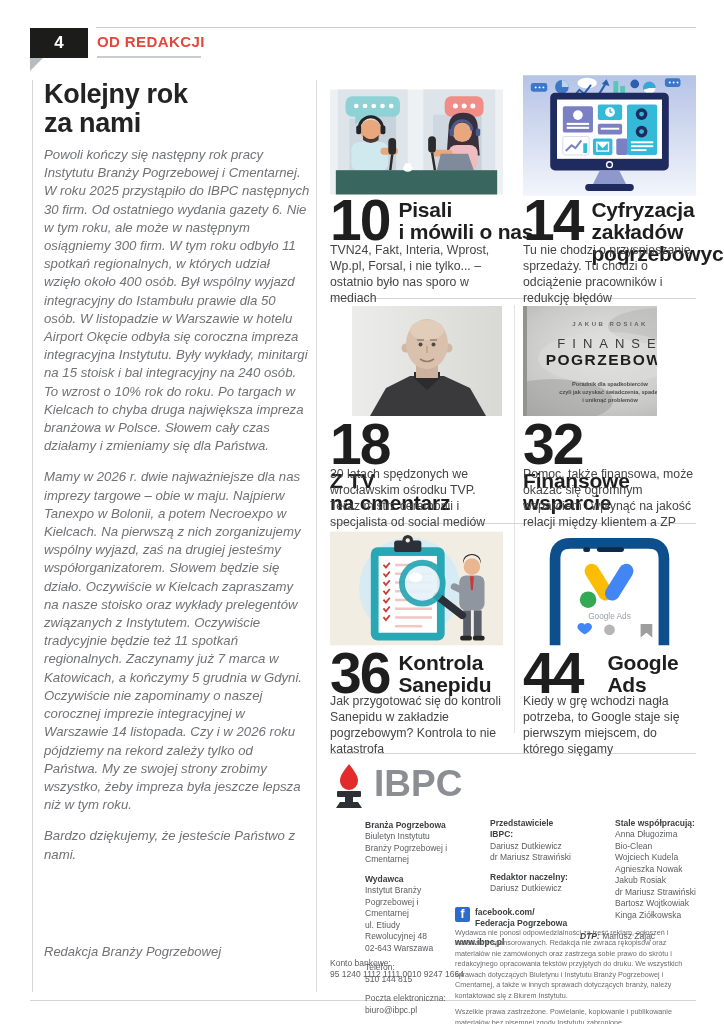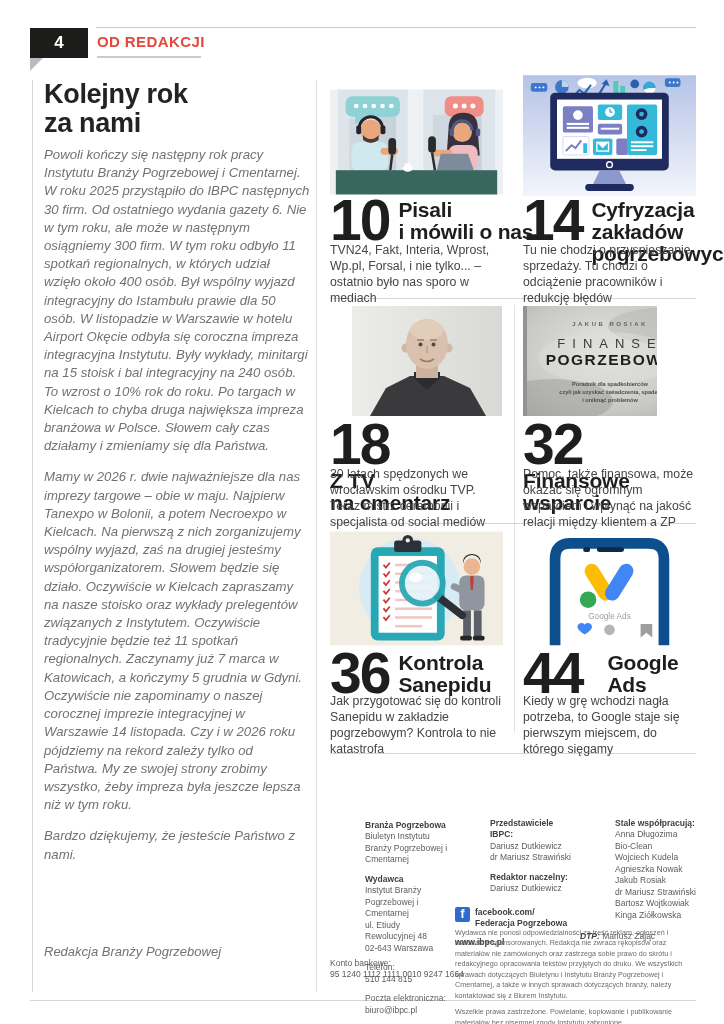--- a/index.html
+++ b/index.html
@@ -355,20 +355,29 @@
       <path d="M121,95 h12 v14 l-6,-5 l-6,5 Z" fill="#9e9e9e"></path>
     </svg>
   </div>
   <div class="abs card-head" style="left:523px;top:650px;gap:16px;">
     <span class="card-num">44</span>
     <span class="card-title">Google
 Ads</span>
   </div>
   <div class="abs card-desc" style="left:523px;top:694px;width:176px;">Kiedy w grę wchodzi nagła potrzeba, to Google staje się pierwszym miejscem, do którego sięgamy</div>
 
+  <div class="abs logo-row">
+    <svg width="38" height="46" viewBox="0 0 38 46">
+      <path d="M19,2 C25,10 28,14 28,19 A9,9 0 0 1 10,19 C10,13 14,9 19,2 Z" fill="#e32b2b"></path>
+      <rect x="7" y="29" width="24" height="6" rx="1" fill="#2f3033"></rect>
+      <rect x="15" y="35" width="8" height="5" fill="#2f3033"></rect>
+      <polygon points="6,46 32,46 28,40 10,40" fill="#2f3033"></polygon>
+    </svg>
+    <span class="logo-text">IBPC</span>
+  </div>
 
   <div class="abs mast-col" style="left:330px;top:820px;width:120px;">
     <div class="blk">
       <span class="mast-label">Branża Pogrzebowa</span>
       <span class="pre">Biuletyn Instytutu
 Branży Pogrzebowej i Cmentarnej</span>
     </div>
     <div class="blk">
       <span class="mast-label">Wydawca</span>
       <span class="pre">Instytut Branży

